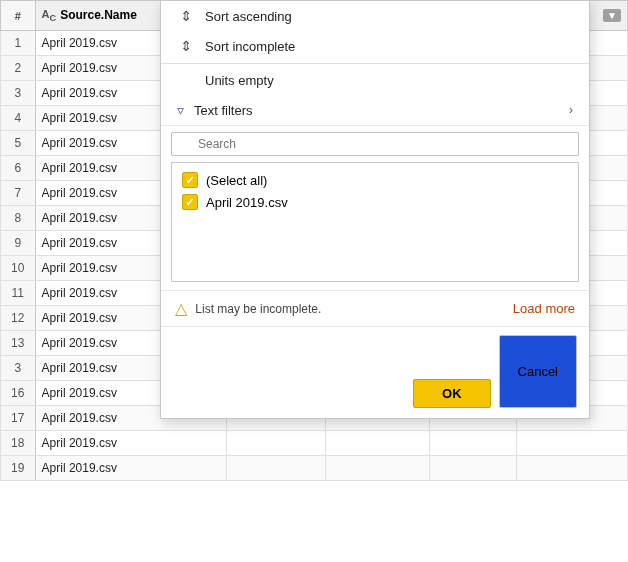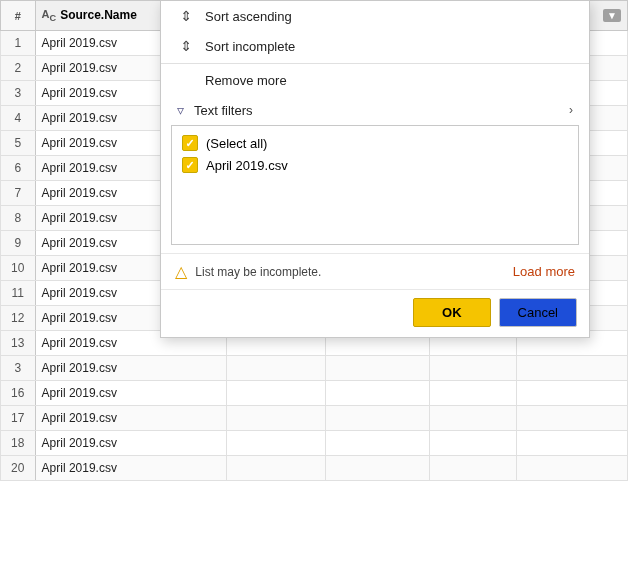--- a/index.html
+++ b/index.html
@@ -271,20 +271,21 @@
     }
 
     .btn-ok {
       background: #f5c400;
       border: 1px solid #c8a000;
       padding: 6px 28px;
       font-size: 13px;
       font-weight: 600;
       cursor: pointer;
       border-radius: 2px;
+      margin-top: 44px;
     }
 
     .btn-cancel {
       background: #1d4ed8;
       border: 1px solid #c0c0c0;
       padding: 6px 18px;
       font-size: 13px;
       cursor: pointer;
       border-radius: 2px;
     }
@@ -474,21 +475,21 @@
     </tr>
         <tr>
       <td class="row-num">18</td>
       <td class="col-sourcename">April 2019.csv</td>
       <td class="col-date"></td>
       <td class="col-country"></td>
       <td class="col-units" style="text-align:right"></td>
       <td class="col-revenue" style="text-align:right"></td>
     </tr>
         <tr>
-      <td class="row-num">20</td>
+      <td class="row-num">19</td>
       <td class="col-sourcename">April 2019.csv</td>
       <td class="col-date"></td>
       <td class="col-country"></td>
       <td class="col-units" style="text-align:right"></td>
       <td class="col-revenue" style="text-align:right"></td>
     </tr>
       </tbody>
   </table>
 </div>
 
@@ -501,31 +502,37 @@
 
   <div class="menu-item">
     <span class="menu-icon">⇕</span>
     <span>Sort incomplete</span>
   </div>
 
   <hr class="menu-divider">
 
   <div class="menu-item">
     <span class="menu-icon"></span>
-    <span>Remove more</span>
+    <span>Units empty</span>
   </div>
 
   <div class="menu-item-filter">
     <div class="left">
       <span class="menu-icon filter-icon">▿</span>
       <span>Text filters</span>
     </div>
     <span class="chevron-right">›</span>
   </div>
 
+  <div class="search-container">
+    <div class="search-wrapper">
+      <span class="search-icon-inner">🔍</span>
+      <input type="text" class="search-box" placeholder="Search" style="">
+    </div>
+  </div>
 
   <div class="checkbox-list">
     <div class="checkbox-item">
       <div class="cb-box">
         <span class="cb-check">✓</span>
       </div>
       <span>(Select all)</span>
     </div>
     <div class="checkbox-item">
       <div class="cb-box">

